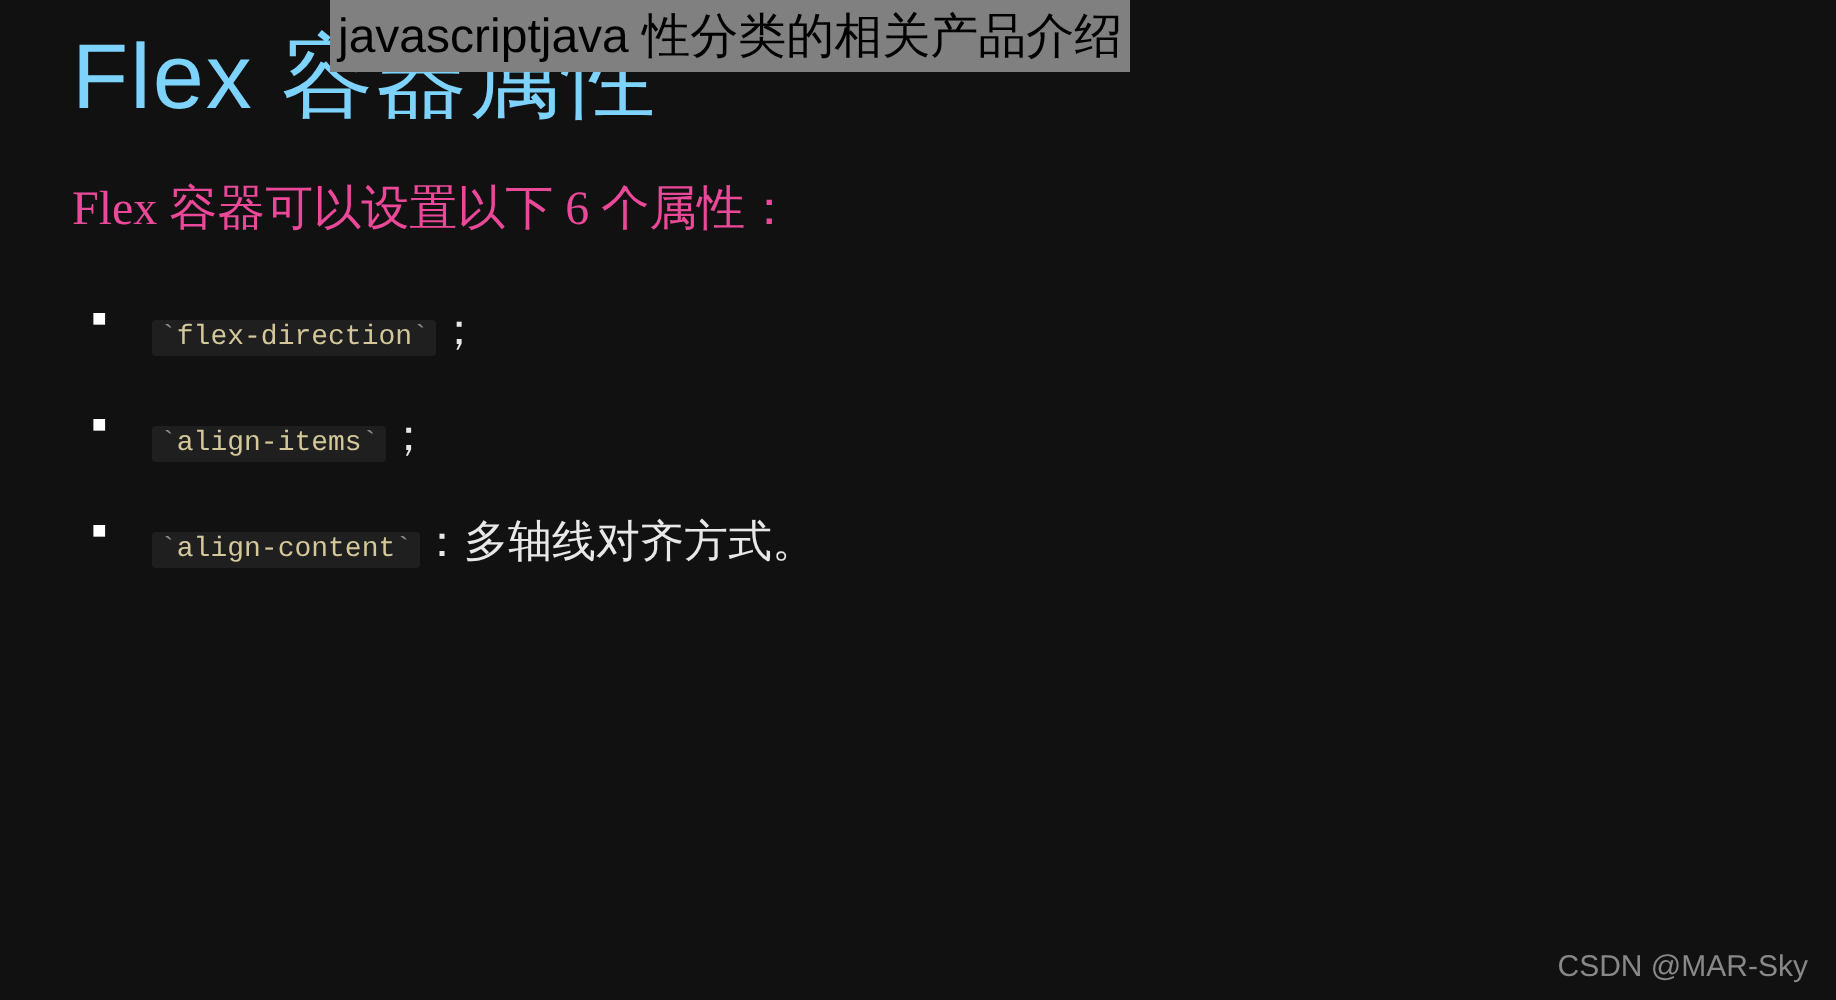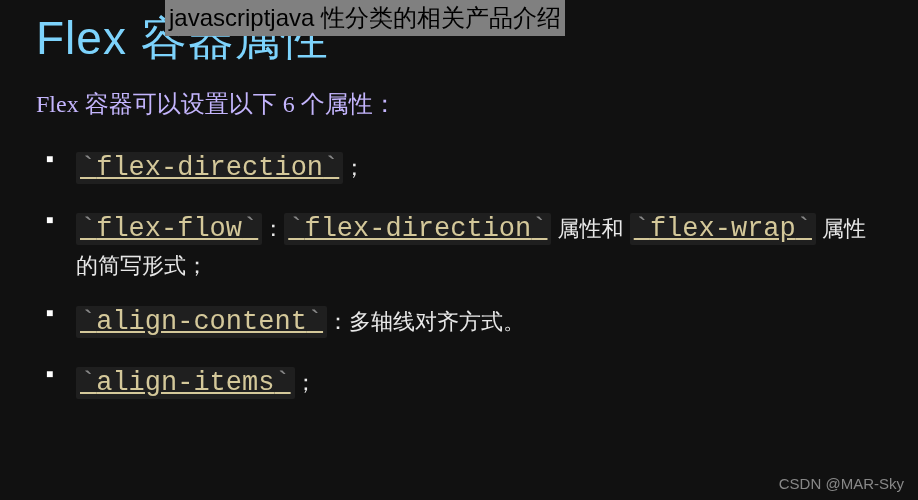--- a/index.html
+++ b/index.html
@@ -33,21 +33,21 @@
   .main-title {
     font-size: 46px;
     font-weight: 500;
     color: #7dd3fc;
     font-family: Liberation Sans, sans-serif;
     letter-spacing: 1px;
     margin-bottom: 18px;
   }
   .subtitle {
     font-size: 24px;
-    color: #c4b5fd;
+    color: #ec4899;
     margin-bottom: 28px;
     font-family: "Times New Roman", "SimSun", serif;
   }
   .list {
     list-style: none;
     padding-left: 10px;
   }
   .list li {
     font-size: 22px;
     line-height: 1.5;
@@ -63,22 +63,21 @@
     top: 2px;
     color: #ffffff;
     font-size: 12px;
   }
   .code {
     font-family: "Consolas", "Monaco", "Courier New", monospace;
     background: #1f1f1f;
     padding: 1px 4px;
     border-radius: 2px;
     color: #d4c89a;
-    font-size: 27px;
-    text-decoration: underline;
+    font-size: 14px;
   }
   .code::before {
     content: "`";
     color: #888;
   }
   .code::after {
     content: "`";
     color: #888;
   }
   .item-suffix {
@@ -101,24 +100,21 @@
 
 <div class="content">
   <h1 class="main-title">Flex 容器属性</h1>
   <div class="subtitle">Flex 容器可以设置以下 6 个属性：</div>
 
   <ul class="list">
     <li>
       <span class="code">flex-direction</span><span class="item-suffix">；</span>
     </li>
     <li>
-      <span class="code">flex-flow</span><span class="item-suffix">：</span><span class="code">flex-direction</span><span class="item-suffix"> 属性和 </span><span class="code">flex-wrap</span><span class="item-suffix"> 属性的简写形式；</span>
+      <span class="code">align-items</span><span class="item-suffix">；</span>
     </li>
     <li>
       <span class="code">align-content</span><span class="item-suffix">：多轴线对齐方式。</span>
-    </li>
-    <li>
-      <span class="code">align-items</span><span class="item-suffix">；</span>
     </li>
   </ul>
 </div>
 
 <div class="watermark">CSDN @MAR-Sky</div>
 
 </body></html>

